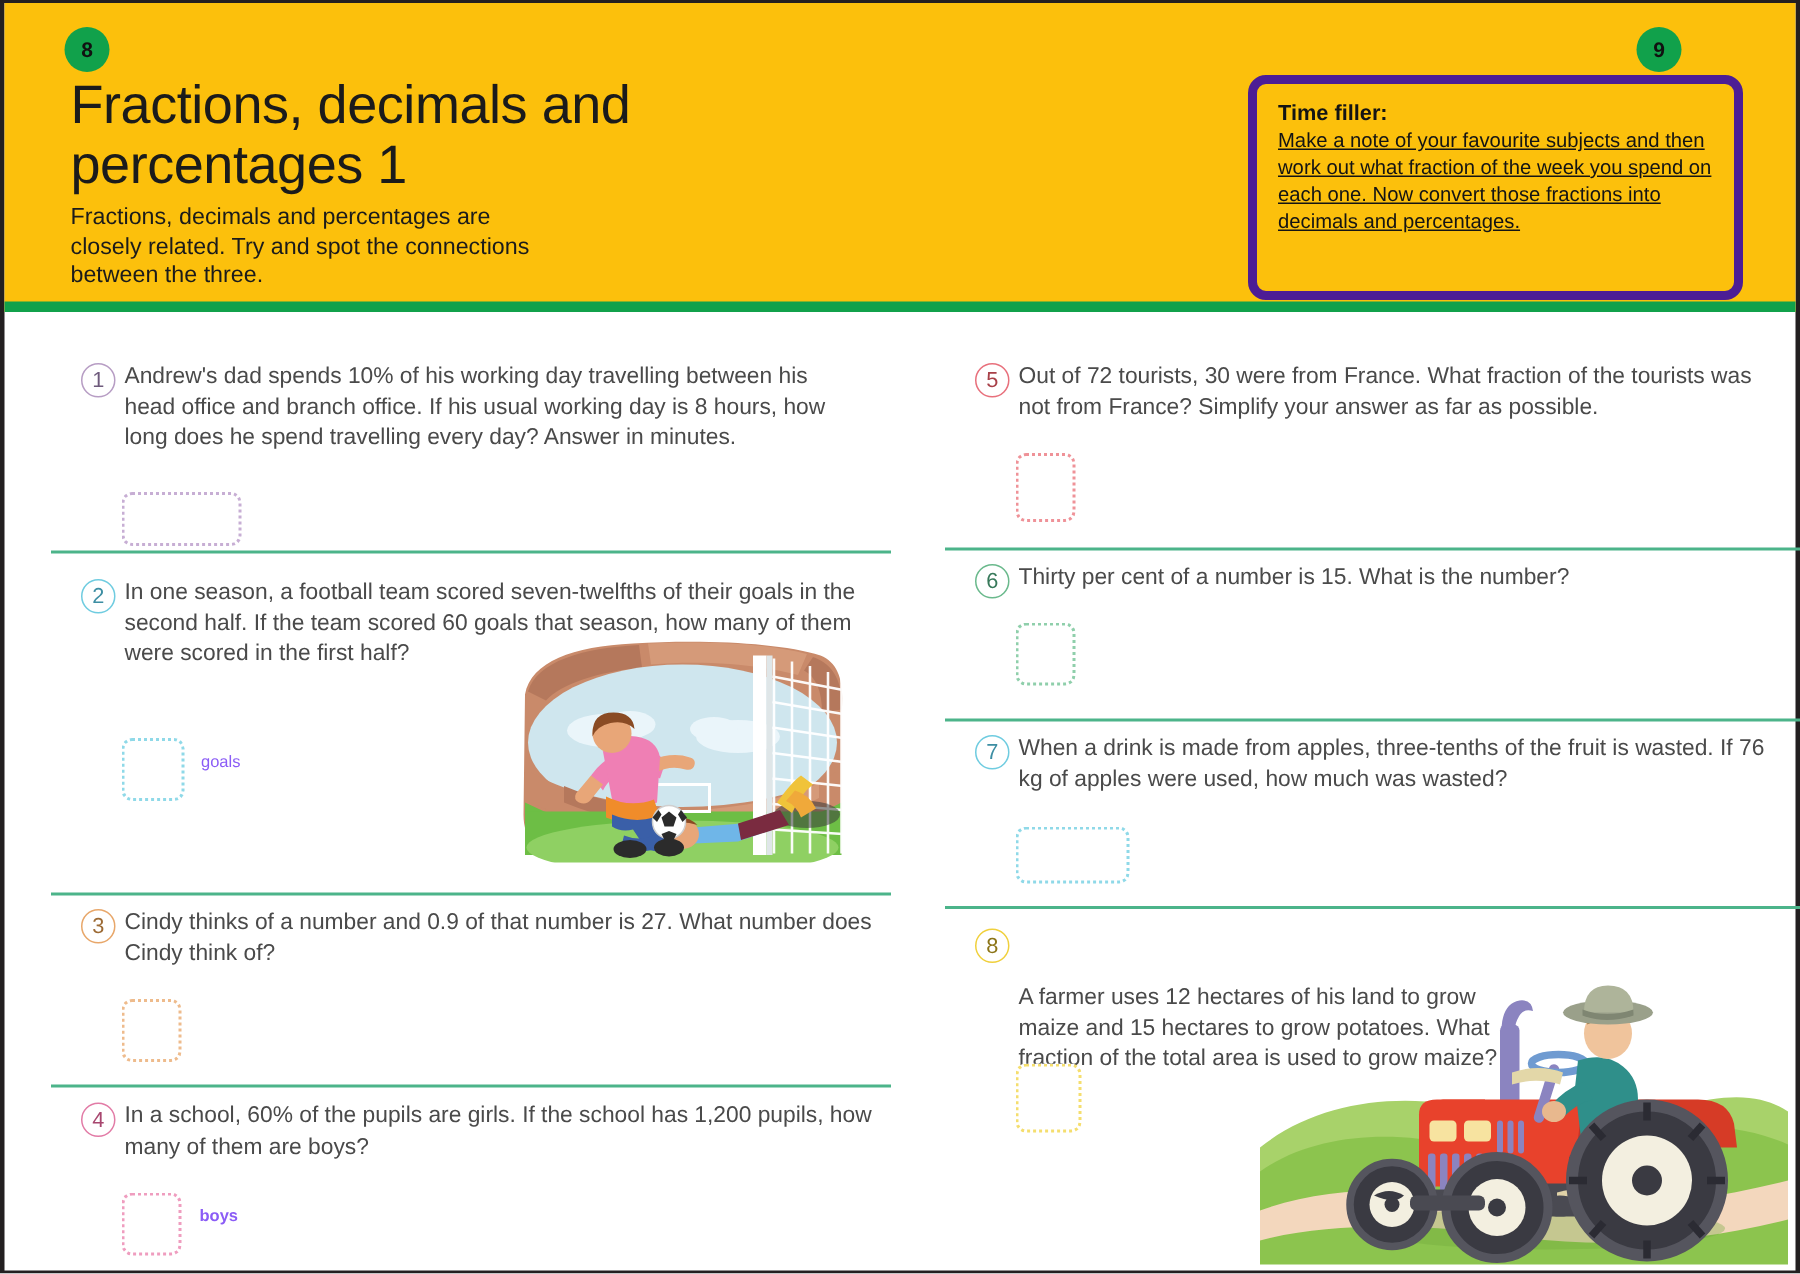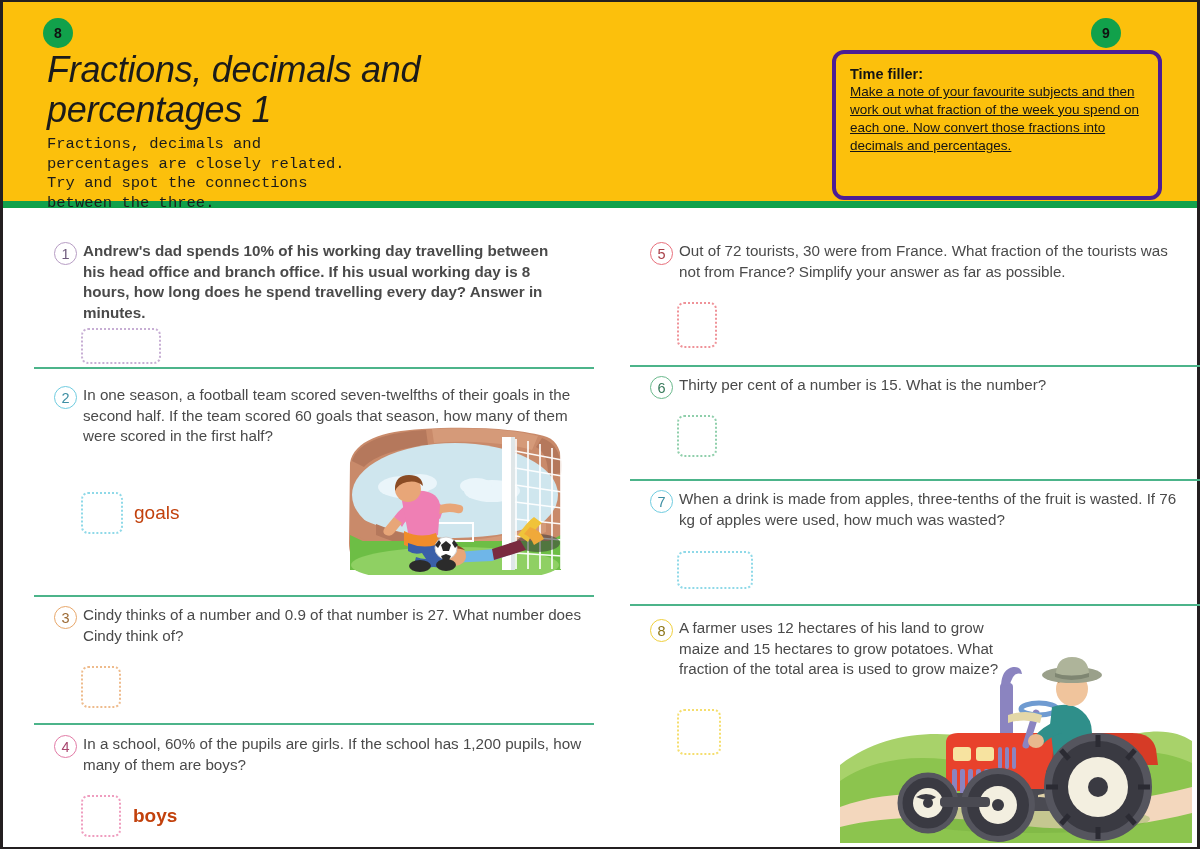--- a/index.html
+++ b/index.html
@@ -42,38 +42,36 @@
 
   .title {
     position: absolute;
     left: 44px; top: 48px;
     width: 560px;
     font-size: 36px;
     line-height: 1.12;
     font-weight: 400;
     color: #1b1b1b;
     letter-spacing: -0.3px;
-    font-style: italic;
   }
   .subtitle {
     position: absolute;
     left: 44px; top: 133px;
     width: 320px;
     font-size: 15.5px;
     line-height: 1.27;
     color: #1b1b1b;
-    font-family: Liberation Mono, monospace;
   }
 
   
   .timefiller {
     position: absolute;
     left: 829px; top: 48px;
     width: 330px; height: 150px;
-    border: 4px solid #4c1d95;
+    border: 6px solid #4c1d95;
     border-radius: 12px;
     background: transparent;
     padding: 12px 14px;
   }
   .tf-title {
     font-size: 14.5px; font-weight: bold; color: #141414;
     margin-bottom: 1px;
   }
   .tf-body {
     font-size: 13.5px; line-height: 1.33; color: #141414; text-decoration: underline;
@@ -115,22 +113,22 @@
   }
 
   .abox {
     position: absolute;
     border: 2px dotted #b9b9b9;
     border-radius: 7px;
     background: #fff;
   }
   .alabel {
     position: absolute;
-    font-size: 19px;
-    color: #c2410c;
+    font-size: 11px;
+    color: #8b5cf6;
   }
 
   
   .ring-1 { border-color: #b79dc4; color: #6e5a7c; }
   .ring-2 { border-color: #6fcce0; color: #3d8ea3; }
   .ring-3 { border-color: #e8a76a; color: #9c6a34; }
   .ring-4 { border-color: #e27ba6; color: #a8476f; }
   .ring-5 { border-color: #e8707c; color: #a84048; }
   .ring-6 { border-color: #6ab98c; color: #37795a; }
   .ring-7 { border-color: #6fcce0; color: #3d8ea3; }
@@ -163,21 +161,21 @@
     <div class="timefiller">
       <div class="tf-title">Time filler:</div>
       <div class="tf-body">Make a note of your favourite subjects and then work out what fraction of the week you spend on each one. Now convert those fractions into decimals and percentages.</div>
     </div>
   </div>
 
   <div class="col col-left">
 
     <div class="qitem" style="left:48px; top:27px; width:520px;">
       <div class="qnum ring-1">1</div>
-      <div class="qtext" style="width:490px;font-weight:bold;">Andrew's dad spends 10% of his working day travelling between his head office and branch office. If his usual working day is 8 hours, how long does he spend travelling every day? Answer in minutes.</div>
+      <div class="qtext" style="width:490px;">Andrew's dad spends 10% of his working day travelling between his head office and branch office. If his usual working day is 8 hours, how long does he spend travelling every day? Answer in minutes.</div>
       <div class="abox box-1" style="left:27px; top:86px; width:80px; height:36px;"></div>
     </div>
 
     <div class="sep" style="left:28px; top:152px; width:560px;"></div>
 
     <div class="qitem" style="left:48px; top:171px; width:520px;">
       <div class="qnum ring-2">2</div>
       <div class="qtext" style="width:490px;">In one season, a football team scored seven-twelfths of their goals in the second half. If the team scored 60 goals that season, how many of them were scored in the first half?</div>
       <div class="abox box-2" style="left:27px; top:106px; width:42px; height:42px;"></div>
       <div class="alabel" style="left:80px; top:116px;">goals</div>
@@ -299,21 +297,21 @@
     <div class="qitem" style="left:40px; top:275px; width:530px;">
       <div class="qnum ring-7">7</div>
       <div class="qtext" style="width:500px;">When a drink is made from apples, three-tenths of the fruit is wasted. If 76 kg of apples were used, how much was wasted?</div>
       <div class="abox box-7" style="left:27px; top:61px; width:76px; height:38px;"></div>
     </div>
 
     <div class="sep" style="left:20px; top:389px; width:570px;"></div>
 
     <div class="qitem" style="left:40px; top:404px; width:530px;">
       <div class="qnum ring-8">8</div>
-      <div class="qtext" style="width:330px;">A farmer uses 12 hectares of his land to grow maize and 15 hectares to grow potatoes. What fraction of the total area is used to grow maize?</div>
+      <div class="qtext" style="width:330px;margin-top:37px;">A farmer uses 12 hectares of his land to grow maize and 15 hectares to grow potatoes. What fraction of the total area is used to grow maize?</div>
       <div class="abox box-8" style="left:27px; top:90px; width:44px; height:46px;"></div>
 
       <div class="illo" style="left:190px; top:18px; width:352px; height:220px;">
         <svg width="352" height="220" viewBox="0 0 352 220" xmlns="http://www.w3.org/2000/svg">
 
           <path d="M0 128 C40 96 98 90 150 104 C200 118 250 104 300 96 C324 92 340 96 352 104
                    L352 205 L0 205 Z" fill="#a8d26a"></path>
           <path d="M0 144 C34 120 84 116 128 126 C170 136 212 126 256 118 C300 110 330 116 352 126
                    L352 206 L0 206 Z" fill="#8cc44e"></path>
 

